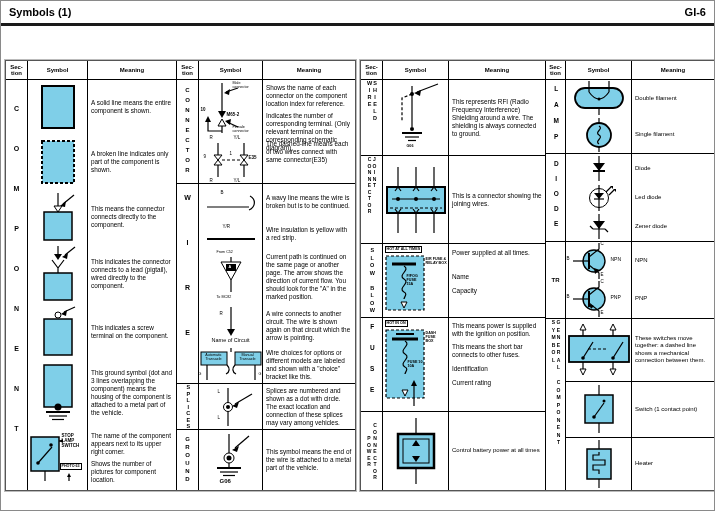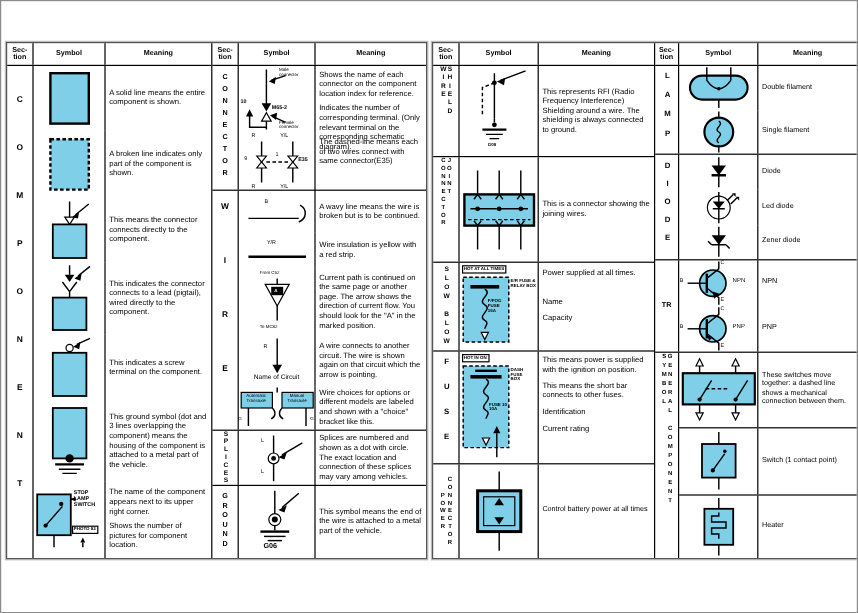--- a/index.html
+++ b/index.html
@@ -57,20 +57,24 @@
   .lab.b{font-weight:bold;}
   .lab.tiny{font-size:3.7px;}
   .boxlab{position:absolute;border:1px solid #000;background:#fff;font-size:3.7px;font-weight:bold;padding:0 1px;line-height:1.4;white-space:nowrap;}
   .ctr{text-align:center;}
   .mean-s{font-size:6px;}
 </style>
 </head>
 <body>
 
 <div class="page">
+  <div class="pagehdr">
+    <span class="t">Symbols (1)</span>
+    <span class="t">GI-6</span>
+  </div>
 
   <div class="content">
 
     <div class="tbl">
 
       <div class="half lh1">
         <div class="hdr">
           <div class="hcell hs">Sec-
 tion</div>
           <div class="hcell hy">Symbol</div>

